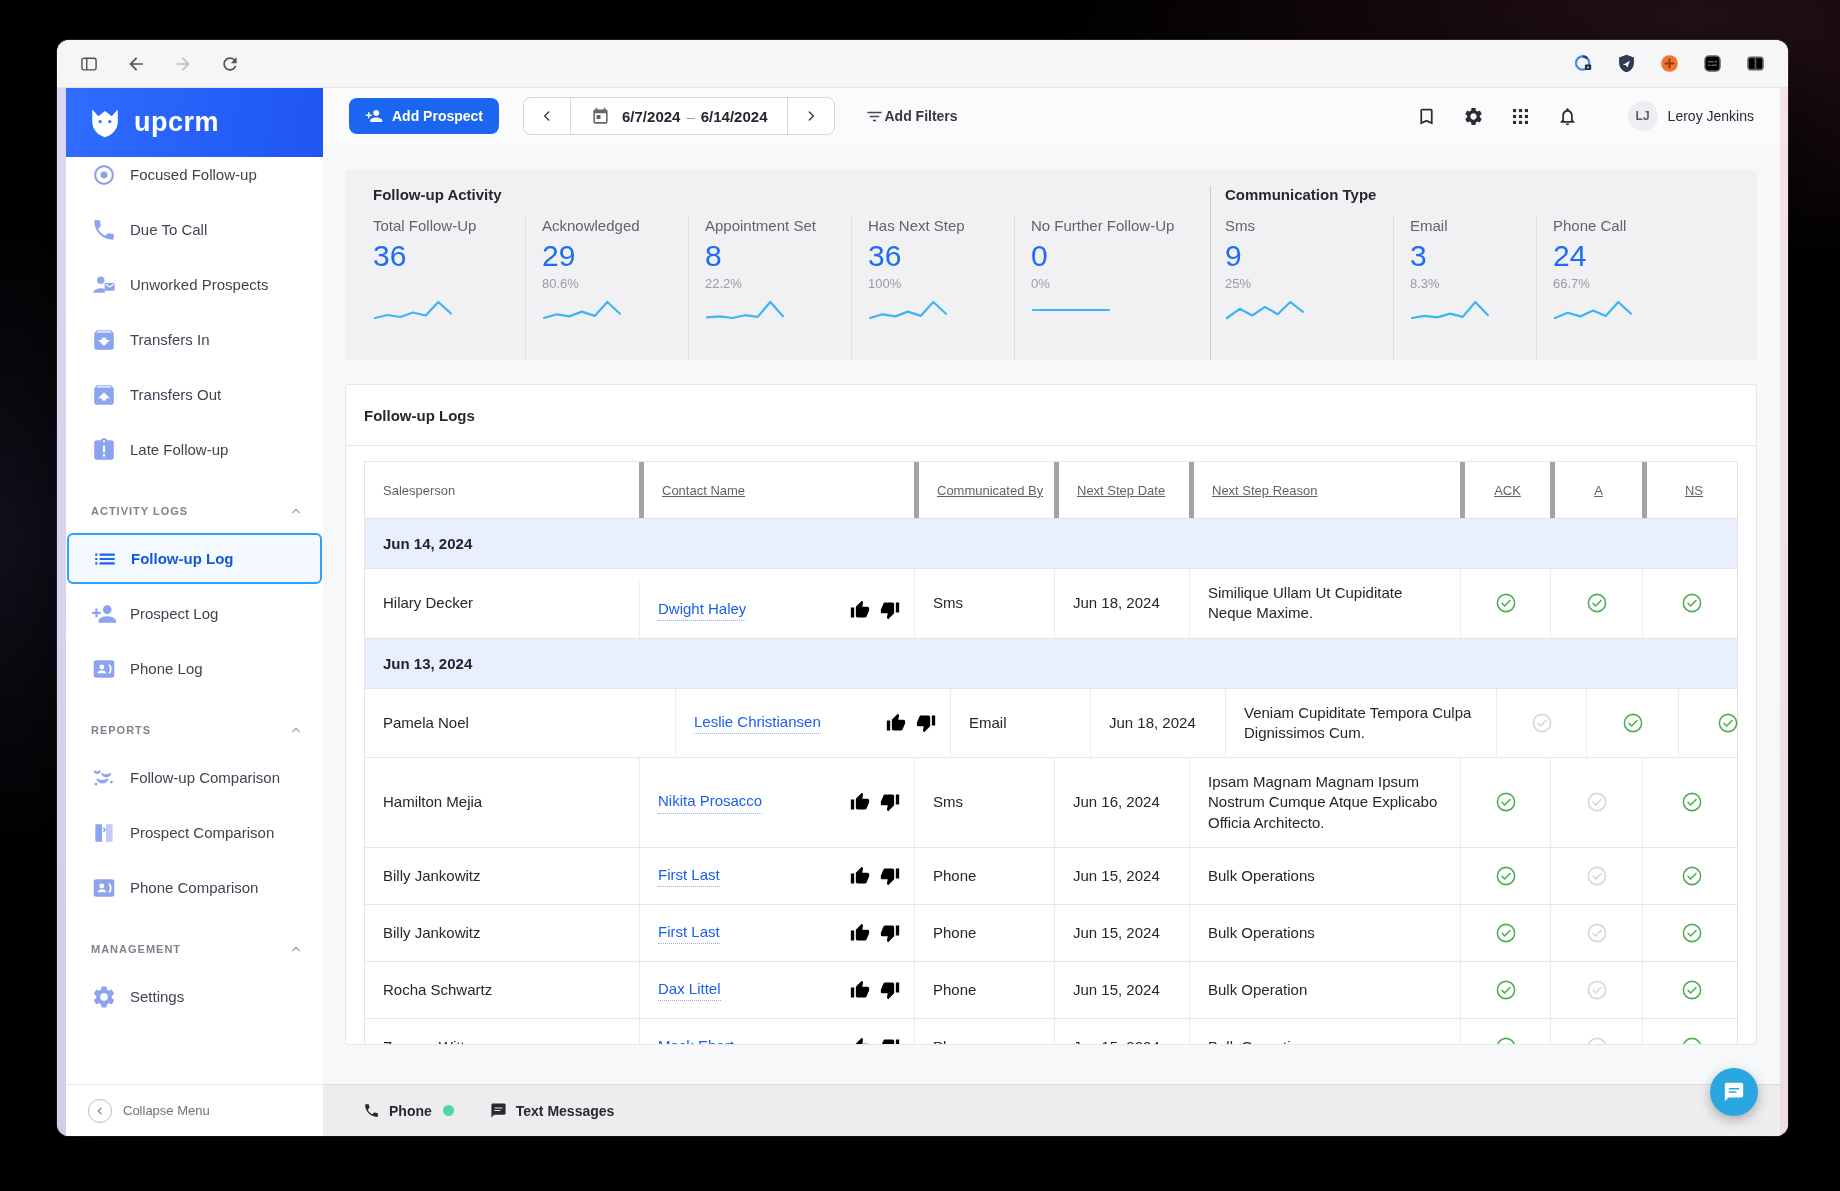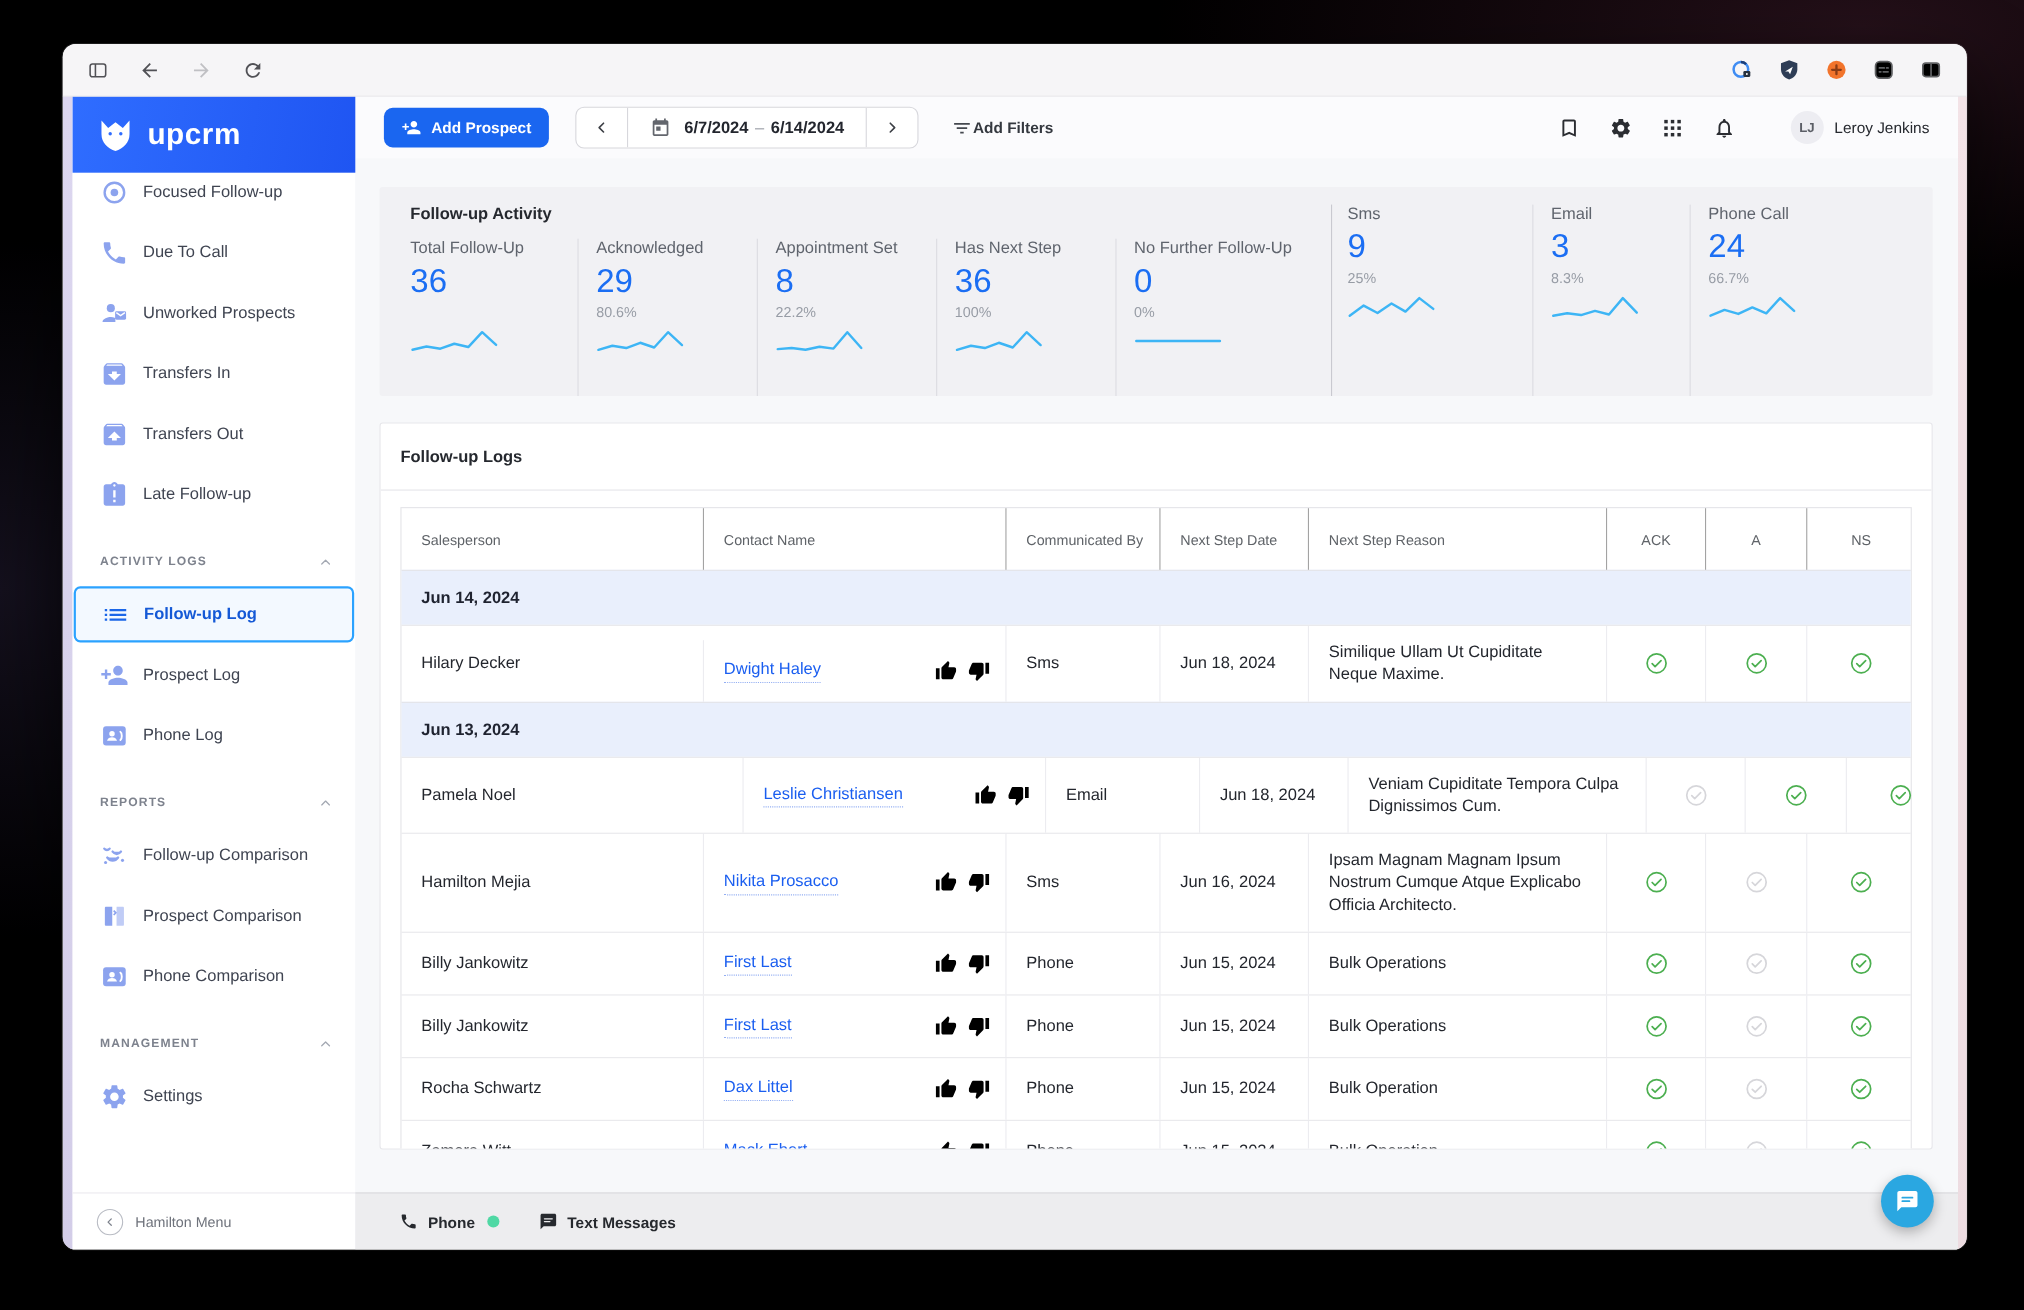--- a/index.html
+++ b/index.html
@@ -80,21 +80,21 @@
   .card-pct { font-size:13px; color:#979ca5; height:18px; margin-top:4px; }
   .card-spark { margin-top:6px; height:20px; }
 
   
   .logs-card { margin-top:24px; background:#fff; border:1px solid #e7e7eb; border-radius:3px; height:661px; overflow:hidden; padding:0 18px; }
   .logs-title-row { height:60px; display:flex; align-items:center; font-size:15px; font-weight:600; color:#25282e; }
   .logs-divider { height:1px; background:#e5e5e9; margin:0 -18px; }
   .table { margin-top:15px; border:1px solid #e4e4e8; background:#fff; }
   .t-hrow { display:flex; height:56px; align-items:flex-end; }
   .t-hcell { font-size:13px; color:#5f6368; padding-left:18px; height:100%; display:flex; align-items:center; }
-  .t-hcell + .t-hcell { border-left:1px solid #a3a3a3; }
+  .t-hcell + .t-hcell { border-left:5px solid #a3a3a3;text-decoration:underline; }
   .t-hcell.center { justify-content:center; padding-left:0; }
   .t-date-row { height:50px; background:#e9effc; display:flex; align-items:center; padding-left:18px; font-size:15px; font-weight:700; color:#1f2330; border-top:1px solid #e4e4e8; }
   .t-row { display:flex; border-top:1px solid #e8e8ec; align-items:stretch; min-height:57px; }
   .t-cell { padding:14px 10px 14px 18px; font-size:15px; color:#23262d; display:flex; align-items:center; line-height:1.35; }
   .t-cell + .t-cell { border-left:1px solid #ececf0; }
   .c-contact { justify-content:space-between; padding-right:14px; }
   .link { color:#1a5ef0; font-weight:500; text-decoration:none; border-bottom:1.5px dotted #93aef2; padding-bottom:1px; white-space:nowrap; cursor:pointer; }
   .thumbs { display:flex; gap:10px; align-items:center; }
   .thumb { width:20px; height:20px; cursor:pointer; }
   .thumb.up { color:#2160ea; }
@@ -339,21 +339,21 @@
               </span>
               <span class="nav-label">Settings</span>
             </div>
           </nav>
         <div class="collapse">
           <span class="collapse-circle" data-icon="arrow-left-icon">
               <svg viewBox="0 0 24 24">
                 <path d="M14 7l-5 5 5 5" fill="none" stroke="currentColor" stroke-width="2" stroke-linecap="round" stroke-linejoin="round"></path>
               </svg>
             </span>
-          <span class="collapse-label">Hamilton Menu</span>
+          <span class="collapse-label">Collapse Menu</span>
         </div>
       </aside>
 
       <div class="main">
         <header class="app-header">
           <button class="btn-primary">
             <span class="btn-ic" data-icon="person-add-icon">
                 <svg viewBox="0 0 24 24">
                   <path d="M15 12c2.21 0 4-1.79 4-4s-1.79-4-4-4-4 1.79-4 4 1.79 4 4 4zm-9-2V7H4v3H1v2h3v3h2v-3h3v-2H6zm9 4c-2.67 0-8 1.34-8 4v2h16v-2c0-2.66-5.33-4-8-4z"></path>
                 </svg>
@@ -465,20 +465,21 @@
                     <div class="card-label">No Further Follow-Up</div>
                     <div class="card-value">0</div>
                     <div class="card-pct">0%</div>
                     <div class="card-spark"><svg width="80" height="20" viewBox="0 0 80 20">
                         <polyline points="2.0,10.0 14.7,10.0 27.3,10.0 40.0,10.0 52.7,10.0 65.3,10.0 78.0,10.0" fill="none" stroke="#3db5f5" stroke-width="2.2" stroke-linecap="round" stroke-linejoin="round"></polyline>
                       </svg></div>
                   </div>
                 </div>
               </div>
               <div class="stats-sec stats-sec-right">
+                <div class="stats-title">Communication Type</div>
                 <div class="cards">
                   <div class="card" style="width: 168px;">
                     <div class="card-label">Sms</div>
                     <div class="card-value">9</div>
                     <div class="card-pct">25%</div>
                     <div class="card-spark"><svg width="80" height="20" viewBox="0 0 80 20">
                         <polyline points="2.0,18.0 14.7,8.8 27.3,15.5 40.0,6.9 52.7,14.3 65.3,2.0 78.0,11.8" fill="none" stroke="#3db5f5" stroke-width="2.2" stroke-linecap="round" stroke-linejoin="round"></polyline>
                       </svg></div>
                   </div>
                   <div class="card" style="width: 143px;">

